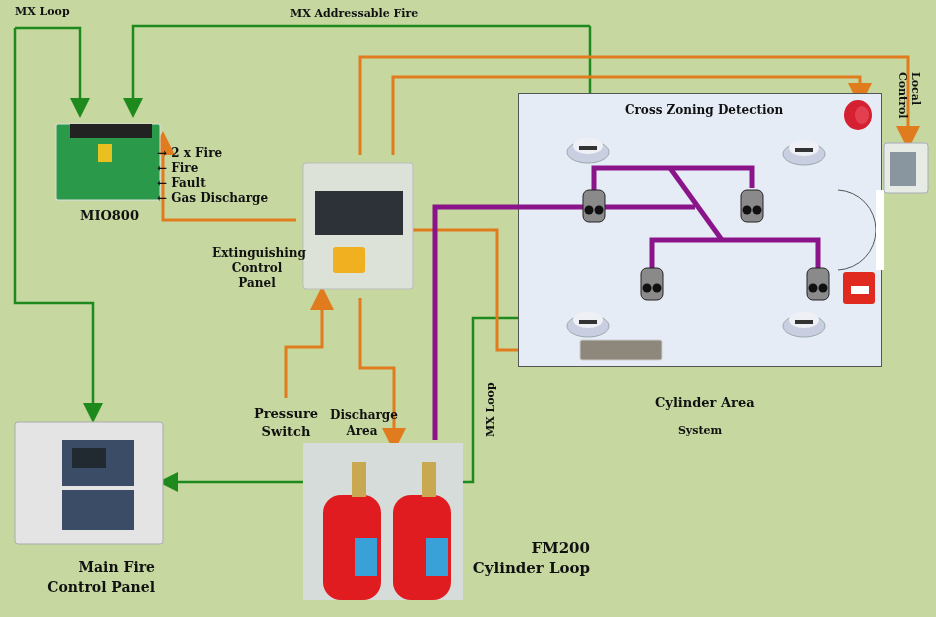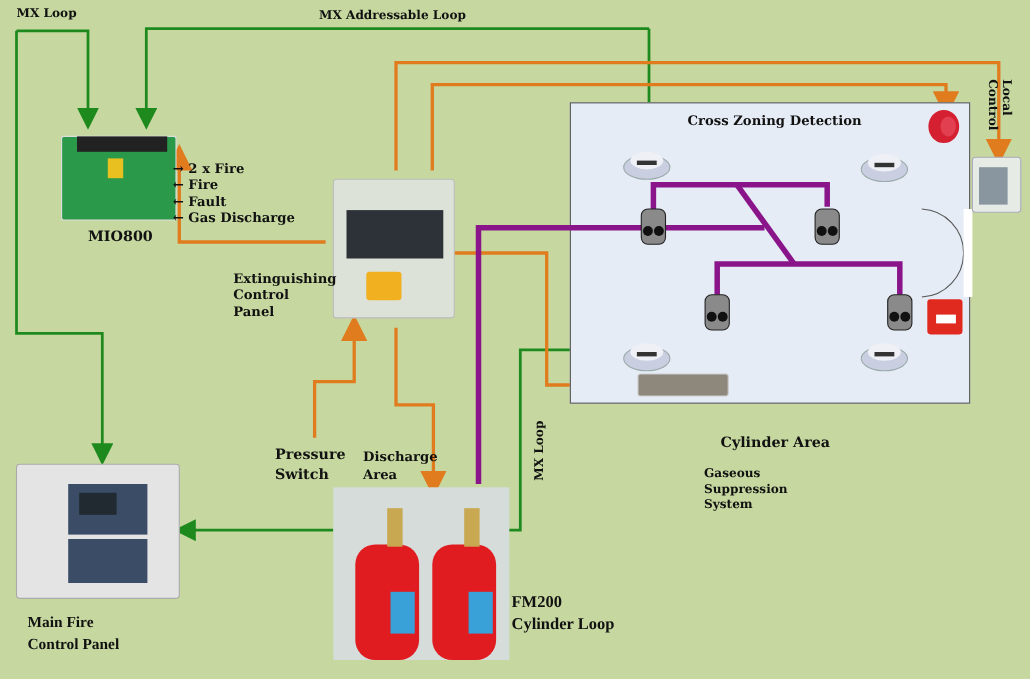--- a/index.html
+++ b/index.html
@@ -1,21 +1,21 @@
 <!DOCTYPE html>
 <html><head>
 <meta charset="utf-8">
 <style>
   html,body{margin:0;padding:0;}
   body{width:936px;height:617px;background:#c6d8a0;position:relative;overflow:hidden;font-family:"DejaVu Serif","Liberation Serif",serif;}
   .lbl{position:absolute;color:#111;font-weight:bold;font-family:"DejaVu Serif","Liberation Serif",serif;}
   .sm{font-size:11px;}
   .md{font-size:12px;}
-  .lg{font-size:14px;line-height:20px;text-align:left;font-family:Liberation Serif, serif;}
-  .ctr{}
+  .lg{font-size:14px;line-height:20px;text-align:right;}
+  .ctr{text-align:center;}
   .vert{transform:rotate(90deg);transform-origin:left top;white-space:nowrap;}
   .vert-up{transform:rotate(-90deg);transform-origin:left top;white-space:nowrap;}
   svg#wires{position:absolute;left:0;top:0;}
   .room{position:absolute;left:518px;top:93px;width:362px;height:272px;background:#e6ecf6;border:1.5px solid #555;}
 </style>
 </head>
 <body>
 
 <svg id="wires" width="936" height="617">
   <defs>
@@ -98,21 +98,21 @@
     <rect x="303" y="443" width="160" height="157" fill="#d6dcda"></rect>
     <rect x="323" y="495" width="58" height="105" rx="18" fill="#e01c20"></rect>
     <rect x="393" y="495" width="58" height="105" rx="18" fill="#e01c20"></rect>
     <rect x="352" y="462" width="14" height="35" fill="#c8a850"></rect>
     <rect x="422" y="462" width="14" height="35" fill="#c8a850"></rect>
     <rect x="355" y="538" width="22" height="38" fill="#3aa0d8"></rect>
     <rect x="426" y="538" width="22" height="38" fill="#3aa0d8"></rect>
   </svg>
 
 <div class="lbl sm" style="left:15px;top:5px">MX Loop</div>
-<div class="lbl sm" style="left:290px;top:7px">MX  Addressable Loop</div>
+<div class="lbl sm" style="left:290px;top:7px">MX  Addressable Fire</div>
 
 <div class="lbl md" style="left:157px;top:146px;line-height:15px">
   <div>→ 2 x Fire</div>
   <div>← Fire</div>
   <div>← Fault</div>
   <div>← Gas Discharge</div>
 </div>
 <div class="lbl" style="left:80px;top:208px;font-size:13px">MIO800</div>
 
 <div class="lbl md ctr" style="left:212px;top:246px;line-height:15px;width:90px">
@@ -136,19 +136,18 @@
   <div>Control Panel</div>
 </div>
 <div class="lbl lg" style="left:465px;top:538px;width:125px;font-size:15px">
   <div>FM200</div>
   <div>Cylinder Loop</div>
 </div>
 
 <div class="lbl md" style="left:625px;top:103px">Cross Zoning Detection</div>
 <div class="lbl" style="left:655px;top:395px;font-size:13px">Cylinder Area</div>
 <div class="lbl sm ctr" style="left:640px;top:424px;width:120px;line-height:14px">
-  <div>Gaseous Suppression</div>
   <div>System</div>
 </div>
 <div class="lbl sm vert" style="left:922px;top:72px;line-height:13px">
   <div>Local</div>
   <div>Control</div>
 </div>
 
 </body></html>

